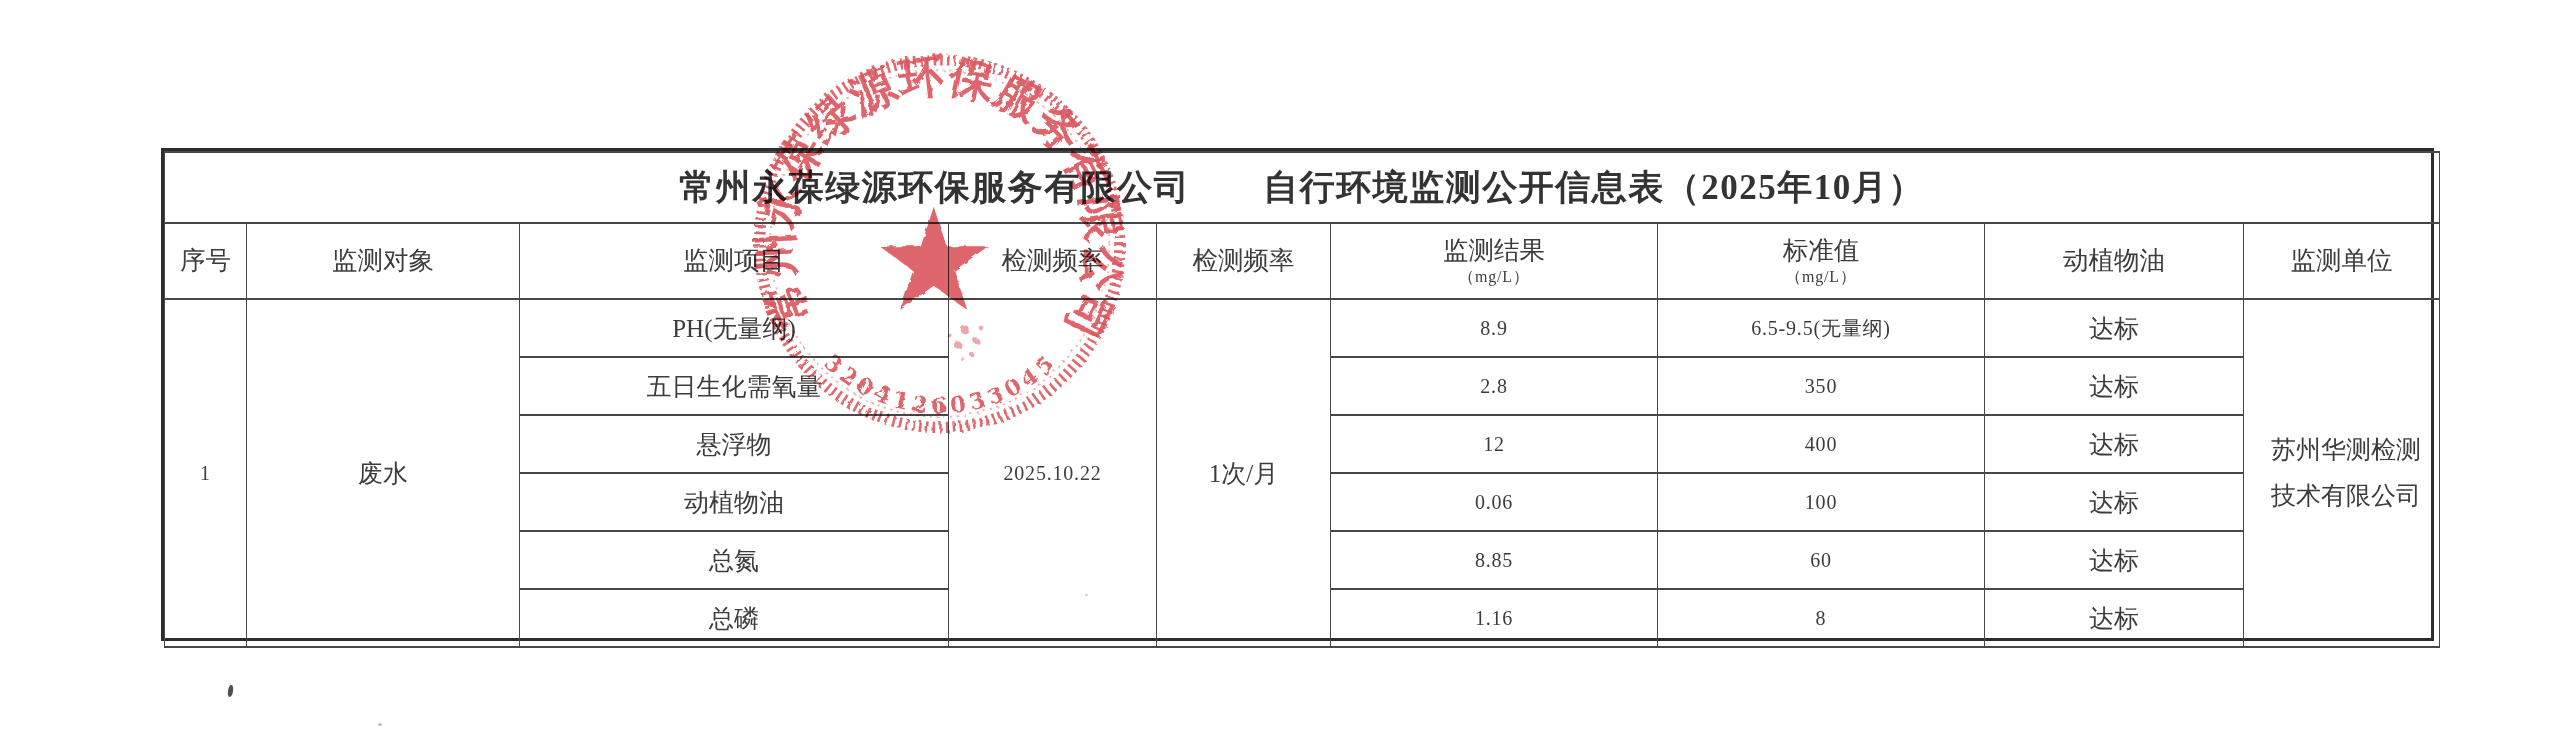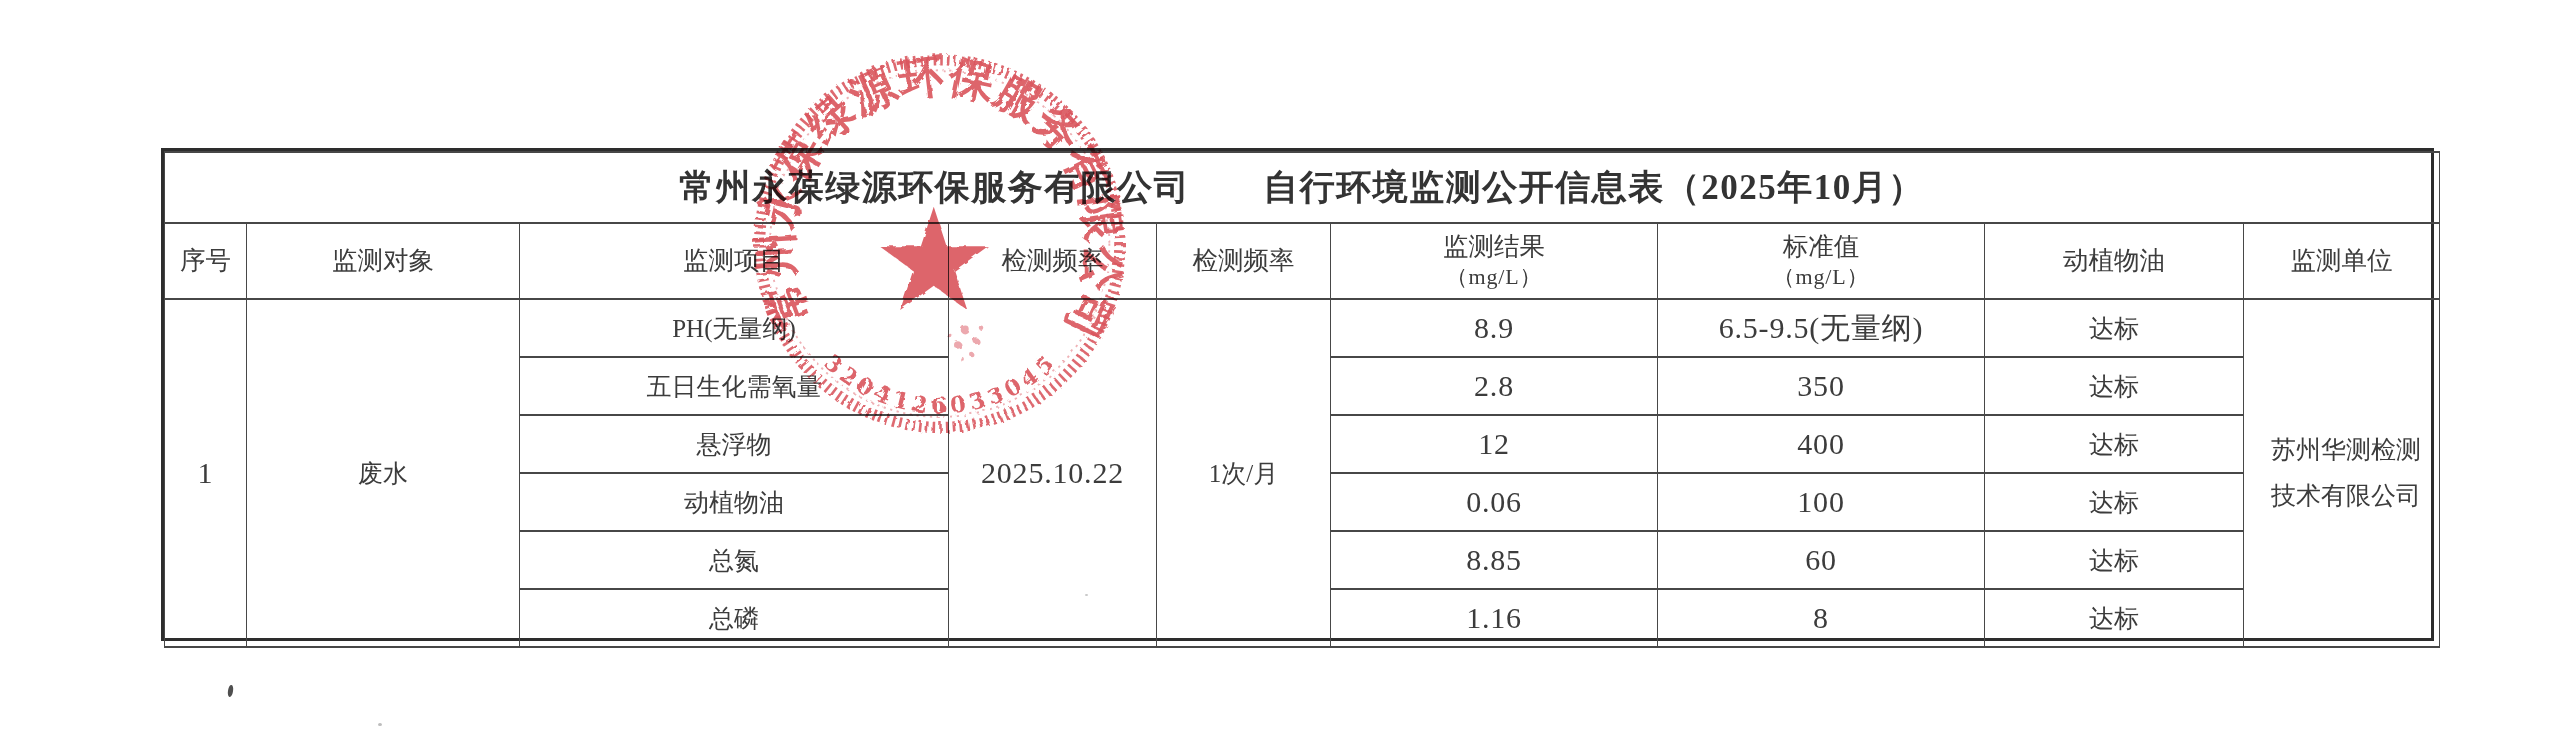--- a/index.html
+++ b/index.html
@@ -22,22 +22,22 @@
   }
   tr.title-row  { height:71px; }
   tr.header-row { height:76px; }
   tr.data-row   { height:58px; }
 
   .title-cell {
     font-size:35px; font-weight:bold; color:#333;
     letter-spacing:1.5px; 
   }
   .hdr { font-size:25.5px; line-height:1.3; }
-  .hdr .unit { font-size:22px; letter-spacing:0.8px; }
-  .cell-num { font-size:30px; letter-spacing:0.8px; }
+  .hdr .unit { font-size:16px; letter-spacing:0.8px; }
+  .cell-num { font-size:20px; letter-spacing:0.8px; }
   .company-wrap { width:159px; margin:0 auto; line-height:1.85; font-size:25px;text-align:right; }
 
   
   .stamp {
     position:absolute; left:740px; top:41px; width:413px; height:409px;
     mix-blend-mode:multiply; opacity:0.92; pointer-events:none;
   }
 
   
   .speck { position:absolute; border-radius:50%; }

